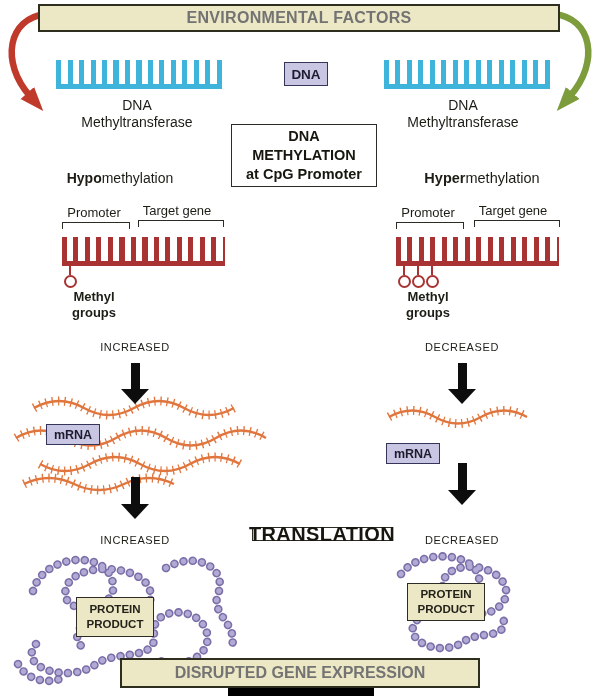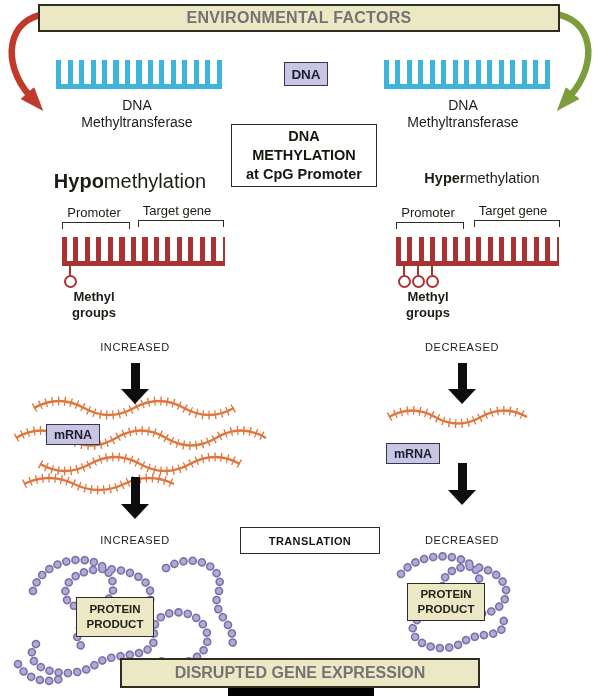--- a/index.html
+++ b/index.html
@@ -27,41 +27,41 @@
   #mrna-chip-left{left:46px;top:424px;width:54px;height:21px;font-size:12.5px;}
   #mrna-chip-right{left:386px;top:443px;width:54px;height:21px;font-size:12.5px;}
 
   .outline-box{
     position:absolute;background:#fff;border:1.8px solid #2c2c24;display:flex;flex-direction:column;
     align-items:center;justify-content:center;font-weight:bold;text-align:center;
     box-sizing:border-box;z-index:3;color:#17170f;
   }
   #methylation-box{left:231px;top:124px;width:146px;height:63px;font-size:14.5px;line-height:1.3;}
   #transcription-box{left:229px;top:335px;width:152px;height:27px;font-size:14.5px;letter-spacing:.4px;}
-  #translation-box{left:240px;top:527px;width:140px;height:27px;font-size:11px;letter-spacing:.4px;}
+  #translation-box{left:252px;top:527px;width:140px;height:14px;font-size:20px;letter-spacing:.4px;}
 
   
   .comb{position:absolute;z-index:2;}
   .comb .teeth{height:24px;background-image:repeating-linear-gradient(to right,var(--c) 0 5px,transparent 5px 11.5px);}
   .comb .bar{height:5px;background:var(--c);}
   #dna-comb-left{left:56px;top:60px;width:166px;--c:var(--dna_comb);}
   #dna-comb-right{left:384px;top:60px;width:166px;--c:var(--dna_comb);}
   #gene-comb-left{left:62px;top:237px;width:163px;--c:var(--gene_comb);}
   #gene-comb-right{left:396px;top:237px;width:163px;--c:var(--gene_comb);}
 
   .lollipop{position:absolute;width:11px;z-index:2;}
   .lollipop .stem{width:2px;height:9px;background:var(--gene_comb);margin:0 auto;}
   .lollipop .ball{width:9px;height:9px;border:2px solid var(--gene_comb);border-radius:50%;background:#fff;margin:0 auto;}
 
   
   .lbl{position:absolute;text-align:center;z-index:2;}
   .bold{font-weight:bold;}
   #enzyme-left{left:57px;top:97px;width:160px;font-size:14px;line-height:1.2;}
   #enzyme-right{left:383px;top:97px;width:160px;font-size:14px;line-height:1.2;}
-  #hypo-label{left:40px;top:170px;width:180px;font-size:20px;}
+  #hypo-label{left:30px;top:170px;width:180px;font-size:14px;}
   #hyper-label{left:392px;top:170px;width:180px;font-size:14.5px;}
   .gene-lbl{font-size:13px;}
   #promoter-left{left:58px;top:205px;width:72px;}
   #target-left{left:134px;top:203px;width:86px;}
   #promoter-right{left:392px;top:205px;width:72px;}
   #target-right{left:470px;top:203px;width:86px;}
   .bracket{position:absolute;height:6px;border-top:1.6px solid #2c2c24;border-left:1.6px solid #2c2c24;border-right:1.6px solid #2c2c24;z-index:2;}
   #bracket-prom-left{left:62px;top:222px;width:66px;}
   #bracket-targ-left{left:138px;top:220px;width:84px;}
   #bracket-prom-right{left:396px;top:222px;width:66px;}

